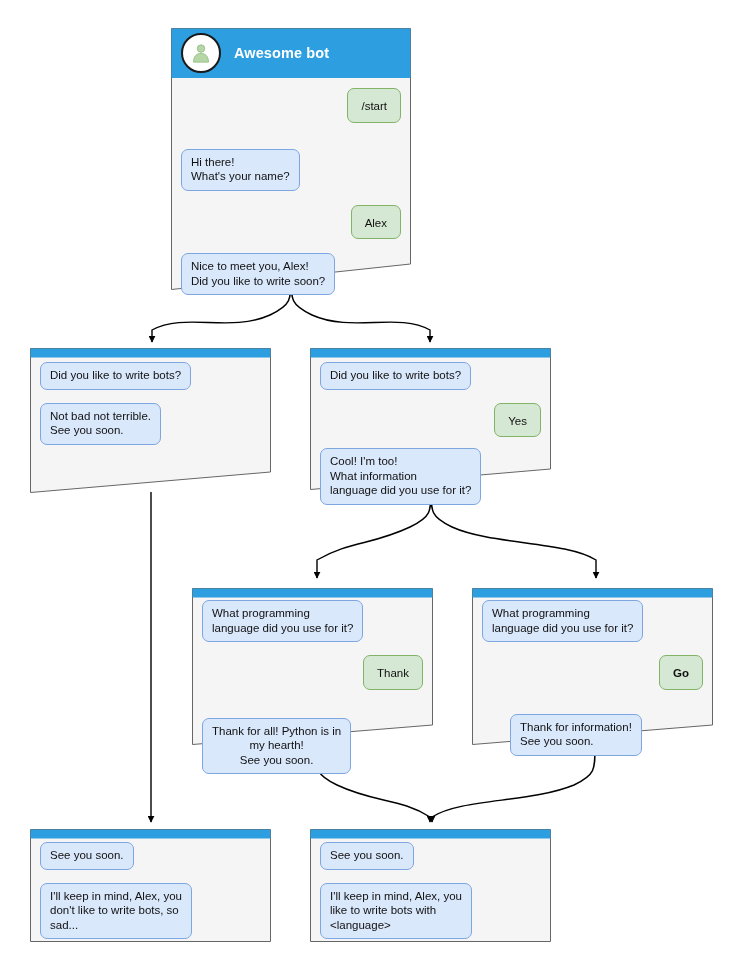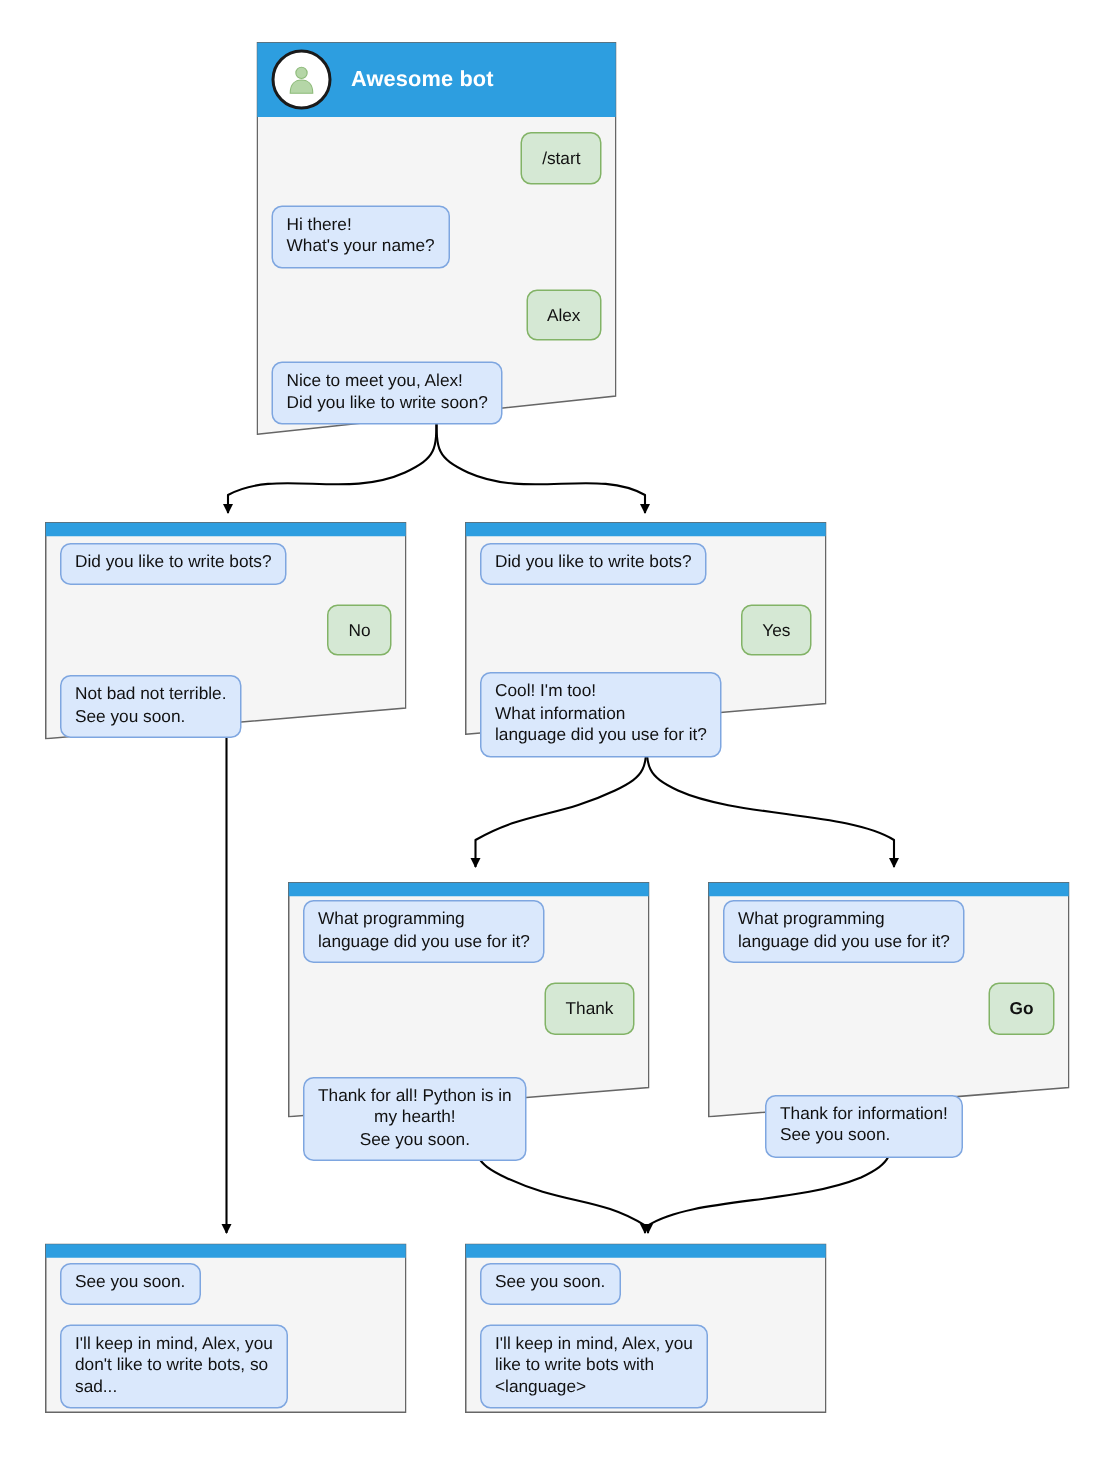--- a/index.html
+++ b/index.html
@@ -170,21 +170,21 @@
             <path d="M3.8 22 C3.8 15.4 7.4 12.4 12 12.4 C16.6 12.4 20.2 15.4 20.2 22 Z" fill="#b5d6a7" stroke="#8cba78" stroke-width="0.8"></path>
           </svg>
         </div>
         <div class="bot-title">Awesome bot</div>
       </div>
 
       <div class="bubbles" style="top:60px;">
         <div class="row right">
           <div class="bubble user">/start</div>
         </div>
-        <div class="row left" style="margin-top:14px;">
+        <div class="row left" style="margin-top:26px;">
           <div class="bubble bot">Hi there!
 What's your name?</div>
         </div>
         <div class="row right" style="margin-top:14px;">
           <div class="bubble user">Alex</div>
         </div>
         <div class="row left" style="margin-top:14px;">
           <div class="bubble bot">Nice to meet you, Alex!
 Did you like to write soon?</div>
         </div>
@@ -195,23 +195,20 @@
   <div class="card" style="left:30px; top:348px; width:241px; height:145px;">
     <svg class="paper" viewBox="0 0 241 145" preserveAspectRatio="none" xmlns="http://www.w3.org/2000/svg">
       <polygon points="0.5,0.5 240.5,0.5 240.5,124 0.5,144.5" fill="#f5f5f5" stroke="#666666" stroke-width="1"></polygon>
       <path d="M0.5,0.5 L240.5,0.5 L240.5,9.5 L0.5,9.5 Z" fill="#2d9ee0"></path>
     </svg>
     <div class="content">
       <div class="thinbar"></div>
       <div class="bubbles" style="top:14px;">
         <div class="row left">
           <div class="bubble bot">Did you like to write bots?</div>
-        </div>
-        <div class="row right" style="margin-top:13px;">
-          <div class="bubble user">No</div>
         </div>
         <div class="row left" style="margin-top:13px;">
           <div class="bubble bot">Not bad not terrible.
 See you soon.</div>
         </div>
       </div>
     </div>
   </div>
 
   <div class="card" style="left:310px; top:348px; width:241px; height:142px;">
@@ -269,21 +266,21 @@
     <div class="content">
       <div class="thinbar"></div>
       <div class="bubbles" style="top:12px;">
         <div class="row left">
           <div class="bubble bot">What programming
 language did you use for it?</div>
         </div>
         <div class="row right" style="margin-top:13px;font-weight:bold;">
           <div class="bubble user">Go</div>
         </div>
-        <div class="row left" style="margin-top:40px;padding-left:28px;">
+        <div class="row left" style="margin-top:24px;padding-left:28px;">
           <div class="bubble bot">Thank for information!
 See you soon.</div>
         </div>
       </div>
     </div>
   </div>
 
   <div class="card" style="left:30px; top:829px; width:241px; height:113px;">
     <svg class="paper" viewBox="0 0 241 113" preserveAspectRatio="none" xmlns="http://www.w3.org/2000/svg">
       <polygon points="0.5,0.5 240.5,0.5 240.5,112.5 0.5,112.5" fill="#f5f5f5" stroke="#666666" stroke-width="1"></polygon>

